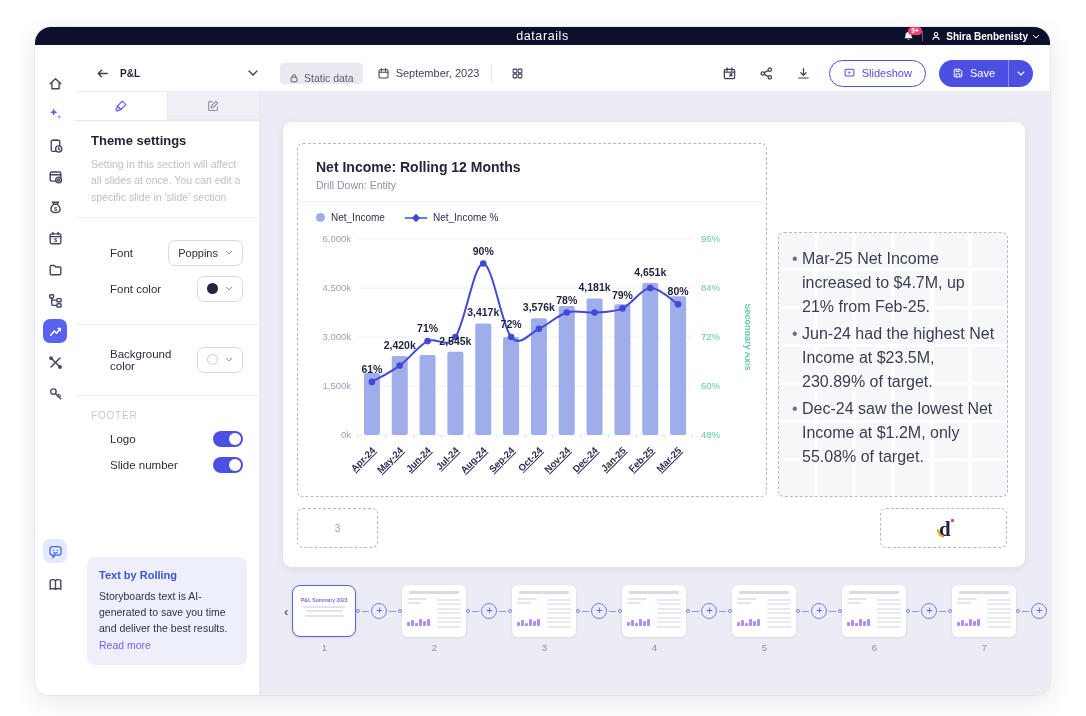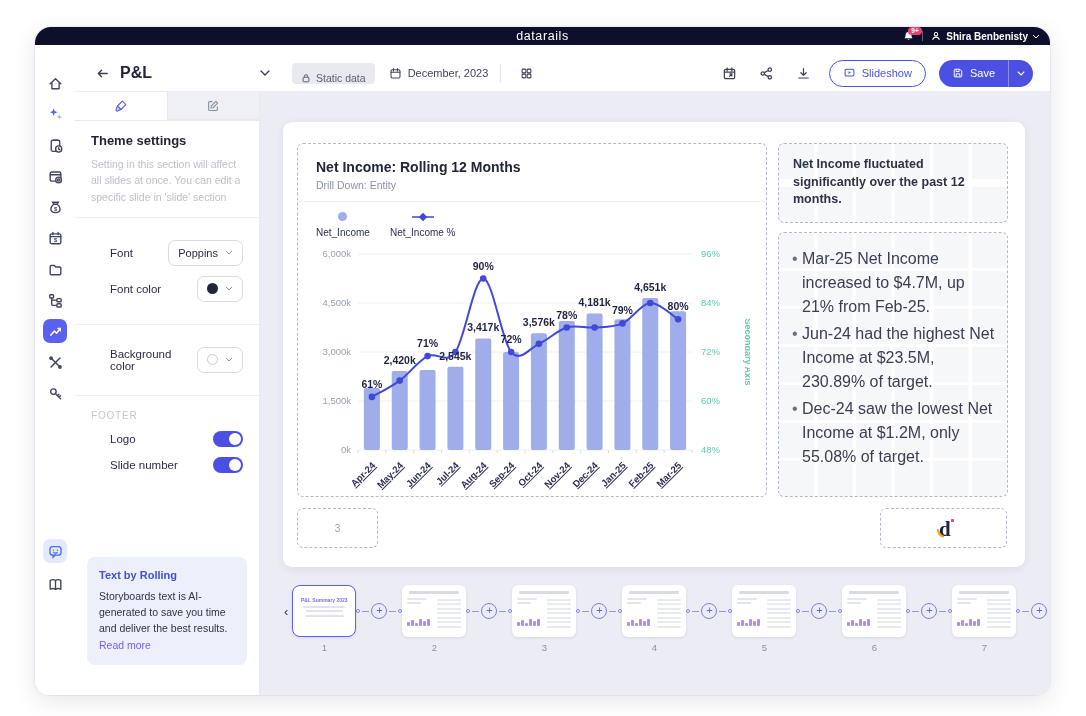--- a/index.html
+++ b/index.html
@@ -24,21 +24,21 @@
   .rail-btn { width:24px; height:24px; display:flex; align-items:center; justify-content:center; border-radius:7px; cursor:pointer; flex:0 0 auto; }
   .rail-btn.active { background:#5a60f0; }
   .rail-spacer { flex:1 1 auto; }
   .rail-btn.chat { background:#e4e9fd; margin-bottom:2px; }
   .rail-bottom-gap { height:92px; flex:0 0 auto; }
 
   
   .toolbar { position:absolute; left:40px; top:18px; right:0; height:47px; background:#fff; border-bottom:1px solid #ebedf3;
              display:flex; align-items:center; padding:10px 17px 0 20px; }
   .back { display:flex; align-items:center; cursor:pointer; }
-  .page-title { font-size:16px; font-weight:bold; color:#1f2333; margin-left:10px; }
+  .page-title { font-size:10px; font-weight:bold; color:#1f2333; margin-left:10px; }
   .title-chev { margin-left:108px; display:flex; cursor:pointer; }
   .pill { display:flex; align-items:flex-end; gap:5px; background:#e9eaf0; border-radius:4px; height:21px; padding:0 9px;
           font-size:10.5px; color:#5b6073; margin-left:22px; }
   .date-group { display:flex; align-items:center; gap:6px; margin-left:14px; font-size:11px; color:#3f4459; }
   .v-div { width:1px; height:18px; background:#e4e6ee; margin:0 12px; }
   .tb-spacer { flex:1; }
   .icon-btn { display:flex; align-items:center; justify-content:center; width:26px; height:26px; cursor:pointer; }
   .right-icons { display:flex; align-items:center; gap:11px; margin-right:12px; }
   .slideshow-btn { height:27px; border:1px solid #4c50e2; border-radius:15px; color:#4c50e2; display:flex; align-items:center; gap:6px;
                    padding:0 13px; font-size:11px; font-weight:500; background:#fff; cursor:pointer; }
@@ -72,21 +72,21 @@
   
   .canvas { position:absolute; left:225px; top:65px; right:0; bottom:0; background:#ececf4; }
   .slide-card { position:absolute; left:23px; top:30px; width:742px; height:445px; background:#fff; border-radius:9px;
                 box-shadow:0 2px 10px rgba(30,34,90,.07); }
   .dashed { border:1px dashed #b4b8cc; border-radius:6px; }
   .chart-box { position:absolute; left:14px; top:21px; width:470px; height:354px; padding:15px 18px 0; background:#fff; overflow:hidden; }
   .chart-title { font-size:14px; font-weight:bold; color:#23263b; }
   .chart-subtitle { font-size:10.5px; color:#8b90a3; margin-top:4px; }
   .chart-div { border-bottom:1px solid #f0f1f5; margin:10px -18px 0; }
   .legend { display:flex; align-items:center; gap:20px; margin-top:10px; }
-  .legend-item { display:flex; align-items:center; gap:6px; font-size:10px; color:#2c3050;flex-direction:column; }
+  .legend-item { display:flex; align-items:center; gap:6px; font-size:10px; color:#2c3050; }
   .legend-dot { width:9px; height:9px; border-radius:50%; background:#9fadea; }
   #chart-svg { display:block; margin-top:4px; width:434px; height:264px; }
 
   .pattern { background-color:#fff; background-image:linear-gradient(#f6f7f9,#f6f7f9); background-size:35px 35px; background-repeat:space; }
   .headline-box { position:absolute; left:495px; top:21px; width:230px; height:80px; padding:12px 14px; }
   .headline { font-size:12.5px; font-weight:bold; color:#2e3247; line-height:1.4; }
   .insights-box { position:absolute; left:495px; top:110px; width:230px; height:265px; padding:14px 10px 14px 8px; }
   .insights-list { list-style:none; }
   .insights-list li { position:relative; padding-left:15px; font-size:16px; color:#3a3e52; line-height:1.5; margin-bottom:3px; }
   .insights-list li::before { content:"\2022"; position:absolute; left:5px; color:#6a6e84; }
@@ -258,21 +258,21 @@
           <rect x="2.5" y="5" width="7" height="5.5" rx="1"></rect>
           <path d="M4 5V4a2 2 0 0 1 4 0v1"></path>
         </svg>
       <span>Static data</span>
     </div>
     <div class="date-group">
       <svg width="13" height="13" viewBox="0 0 16 16" fill="none" stroke="#3f4459" stroke-width="1.3" stroke-linecap="round">
           <rect x="2.5" y="3.5" width="11" height="10" rx="1.5"></rect>
           <path d="M5.5 2v3M10.5 2v3M2.5 6.5h11"></path>
         </svg>
-      <span>December, 2023</span>
+      <span>September, 2023</span>
     </div>
     <div class="v-div"></div>
     <div class="icon-btn">
       <svg width="13" height="13" viewBox="0 0 16 16" fill="none" stroke="#3b3f54" stroke-width="1.3">
           <rect x="2.6" y="2.6" width="4.6" height="4.6" rx="1"></rect>
           <rect x="8.8" y="2.6" width="4.6" height="4.6" rx="1"></rect>
           <rect x="2.6" y="8.8" width="4.6" height="4.6" rx="1"></rect>
           <rect x="8.8" y="8.8" width="4.6" height="4.6" rx="1"></rect>
         </svg>
     </div>
@@ -492,23 +492,20 @@
             <text x="55.916666666666664" y="145.91666666666669" text-anchor="middle" font-size="10.5" font-weight="bold" fill="#1f2340">61%</text>
             <text x="111.58333333333333" y="105.08333333333333" text-anchor="middle" font-size="10.5" font-weight="bold" fill="#1f2340">71%</text>
             <text x="167.25" y="27.5" text-anchor="middle" font-size="10.5" font-weight="bold" fill="#1f2340">90%</text>
             <text x="195.08333333333331" y="101" text-anchor="middle" font-size="10.5" font-weight="bold" fill="#1f2340">72%</text>
             <text x="250.75" y="76.5" text-anchor="middle" font-size="10.5" font-weight="bold" fill="#1f2340">78%</text>
             <text x="306.41666666666663" y="72.41666666666666" text-anchor="middle" font-size="10.5" font-weight="bold" fill="#1f2340">79%</text>
             <text x="362.0833333333333" y="68.33333333333334" text-anchor="middle" font-size="10.5" font-weight="bold" fill="#1f2340">80%</text>
           </svg>
       </div>
 
-      <div class="headline-box dashed pattern">
-        <div class="headline">Net Income fluctuated significantly over the past 12 months.</div>
-      </div>
 
       <div class="insights-box dashed pattern">
         <ul class="insights-list" id="insights-list">
             <li>Mar-25 Net Income increased to $4.7M, up 21% from Feb-25.</li>
             <li>Jun-24 had the highest Net Income at $23.5M, 230.89% of target.</li>
             <li>Dec-24 saw the lowest Net Income at $1.2M, only 55.08% of target.</li>
           </ul>
       </div>
 
       <div class="page-num-box dashed">

